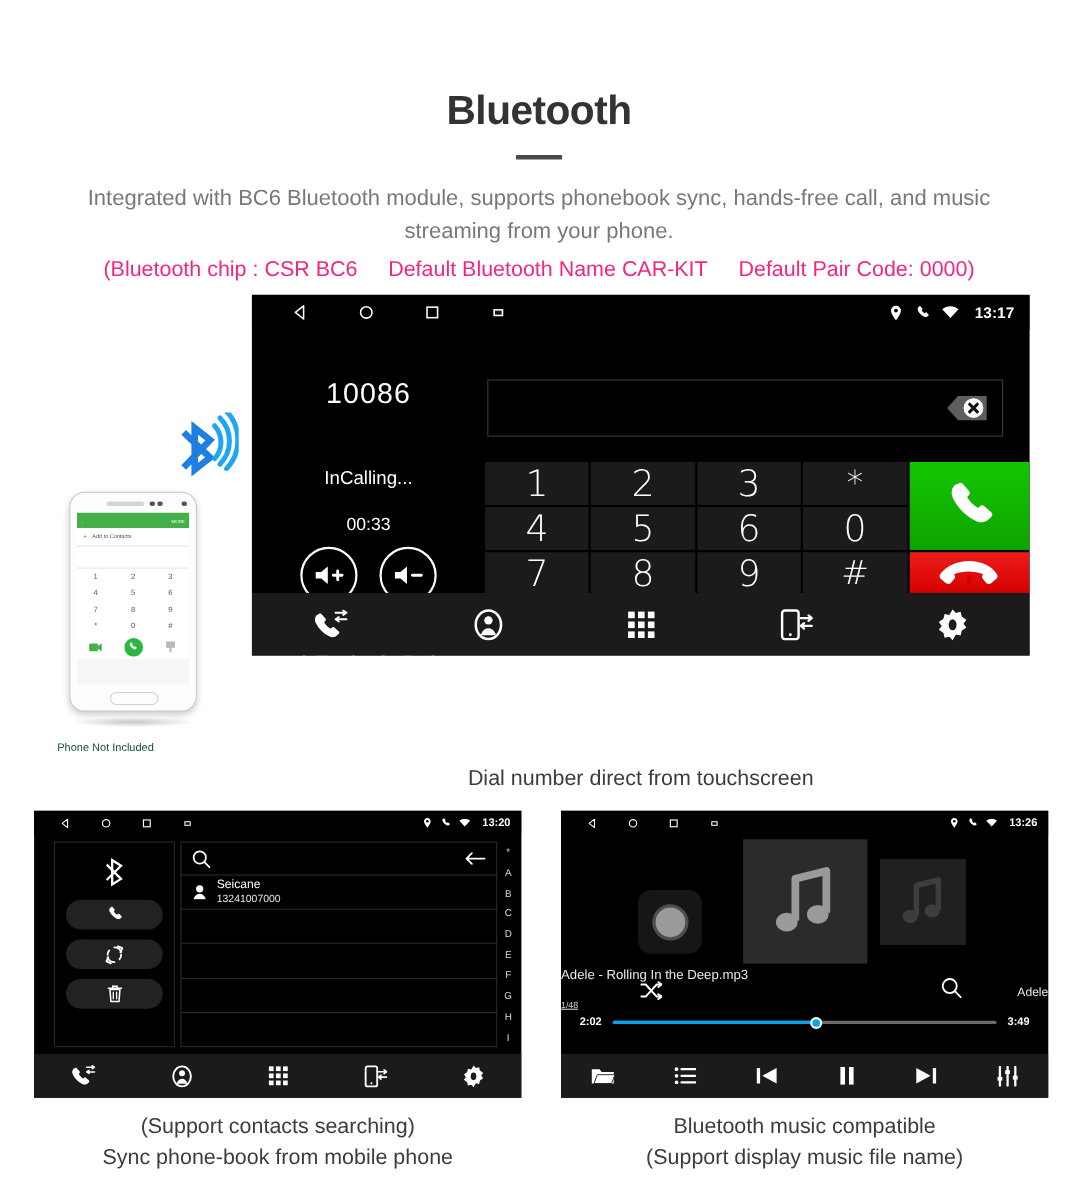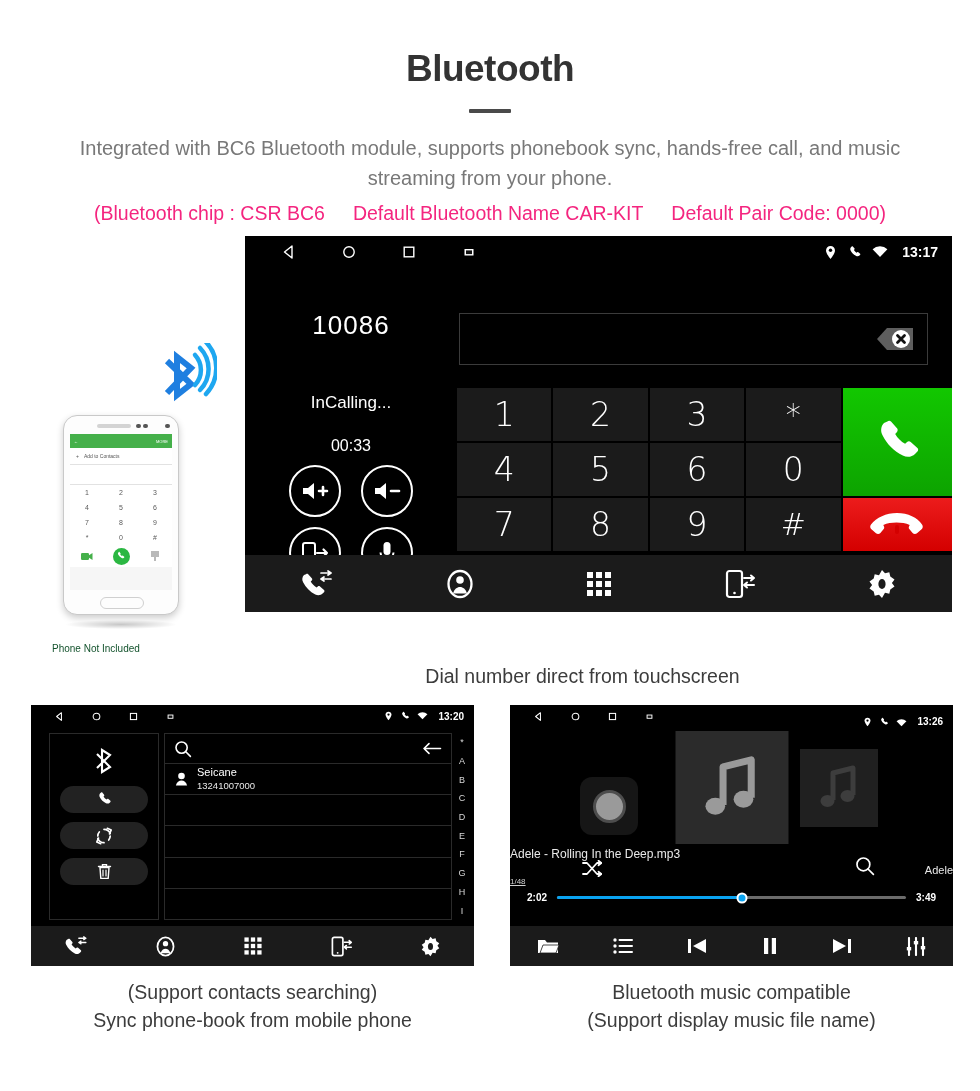--- a/index.html
+++ b/index.html
@@ -13,20 +13,21 @@
 
   
   .hdr-title {
     text-align: center;
     font-size: 37px;
     font-weight: bold;
     color: #333333;
     letter-spacing: -0.5px;
     padding-top: 48px;
     line-height: 1.15;
+    margin-top: 32px;
   }
   .hdr-rule {
     width: 42px; height: 4px; background: #4a4a4a;
     margin: 18px auto 0; border-radius: 1px;
   }
   .hdr-sub {
     text-align: center;
     font-size: 20px;
     color: #787878;
     line-height: 1.5;
@@ -55,21 +56,21 @@
   .sb-left .navbtn { display: flex; align-items: center; justify-content: center; }
   .sb-right {
     position: absolute; right: 0; top: 0; height: 100%;
     display: flex; align-items: center; gap: 0;
   }
   .sb-time { font-weight: bold; }
 
   svg { display: block; }
 
   
-  #dialer { left: 245px; top: 236px; width: 707px; height: 376px; }
+  #dialer { left: 229px; top: 236px; width: 707px; height: 328px; }
   #dialer .statusbar { padding: 0 14px; height: 32px; }
   #dialer .sb-left .navbtn { width: 60px; }
   #dialer .sb-right { padding-right: 14px; gap: 10px; }
   #dialer .sb-time { font-size: 14px; margin-left: 4px; }
 
   .dialer-body { position: absolute; top: 32px; left: 0; right: 0; bottom: 57px; }
 
   .dial-left {
     position: absolute; left: 0; top: 0; width: 212px; bottom: 0;
     color: #fff;
@@ -224,21 +225,21 @@
     display: flex; flex-direction: column; align-items: center;
     justify-content: space-around;
     color: #d8d8d8; font-size: 9px;
   }
   #phonebook .navbar { height: 40px; }
 
   
   #music { left: 510px; top: 705px; width: 443px; height: 261px; }
   #music .statusbar { height: 22px; padding: 0 10px; }
   #music .sb-left .navbtn { width: 37px; }
-  #music .sb-right { padding-right: 10px; gap: 7px; align-items: flex-end; }
+  #music .sb-right { padding-right: 10px; gap: 7px; }
   #music .sb-time { font-size: 10px; margin-left: 3px; }
   .mu-body { position: absolute; top: 22px; left: 0; right: 0; bottom: 40px; }
   .mu-art-row { position: relative; height: 118px; }
   .mu-art-c {
     position: absolute; left: 50%; transform: translateX(-50%); top: 4px;
     width: 113px; height: 113px; background: #2b2b2b;
     display: flex; align-items: center; justify-content: center;
   }
   .mu-art-r {
     position: absolute; left: 290px; top: 22px;

